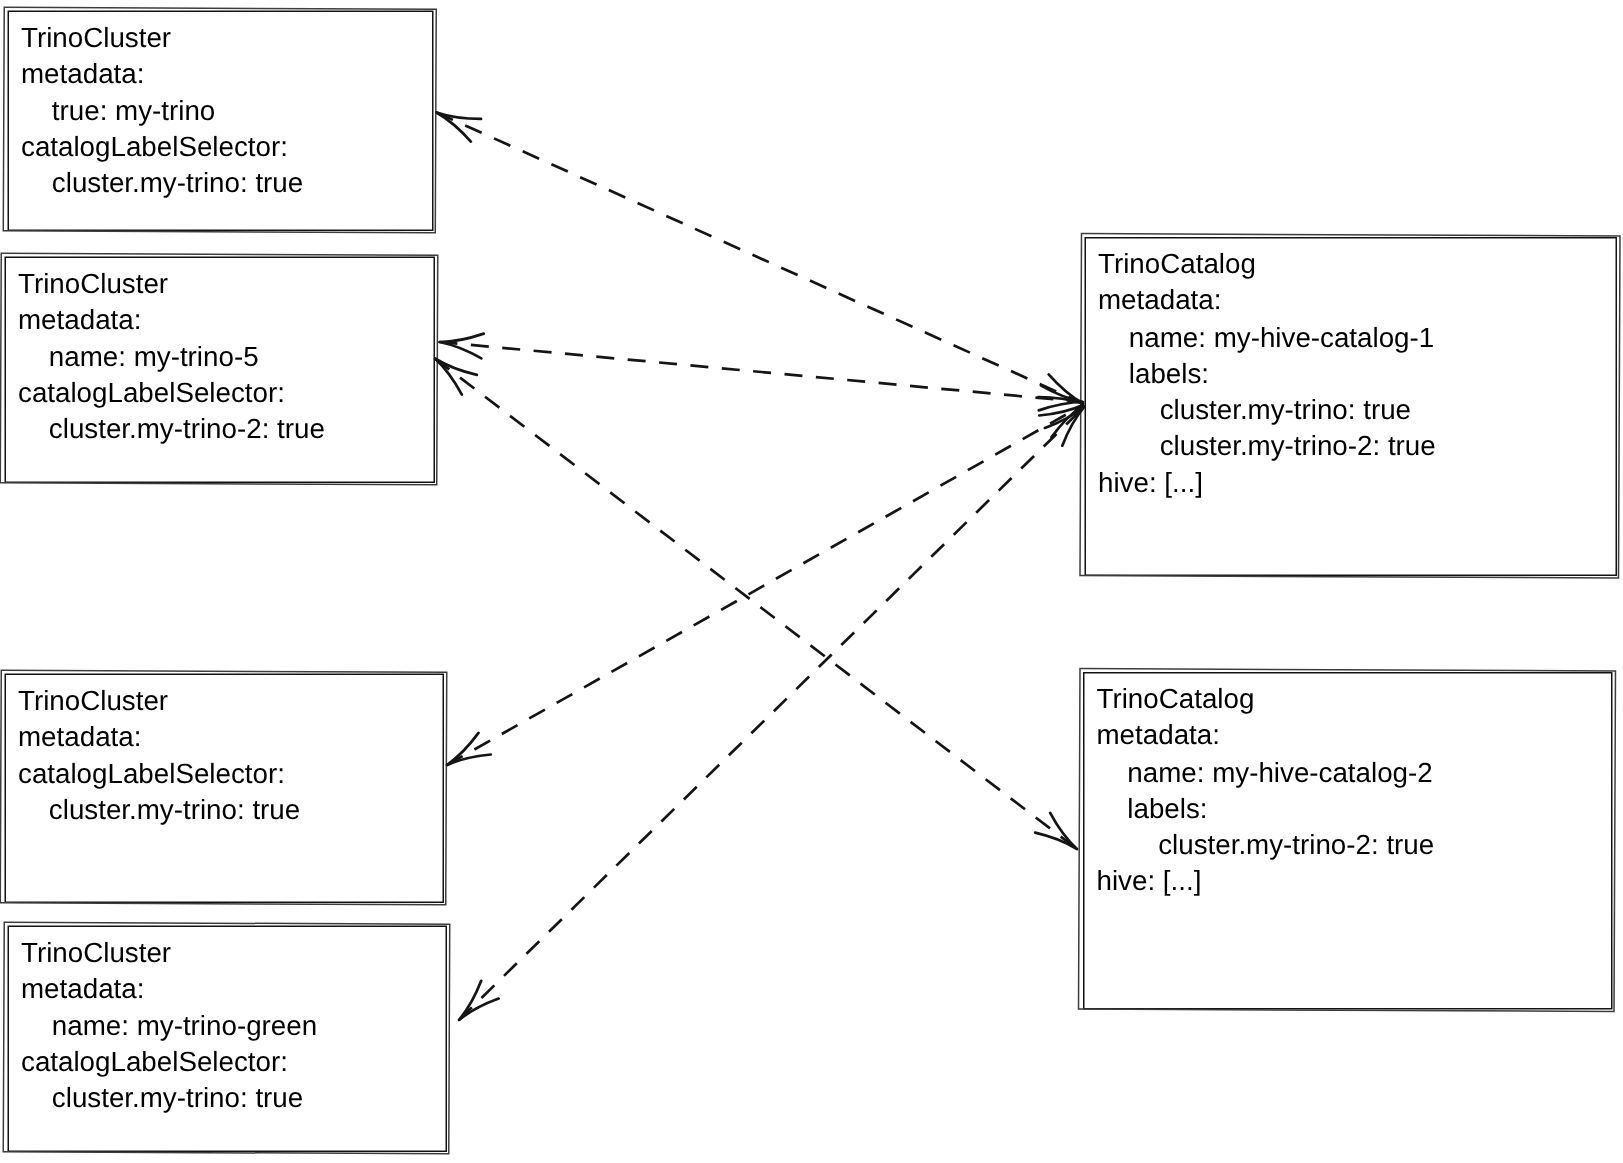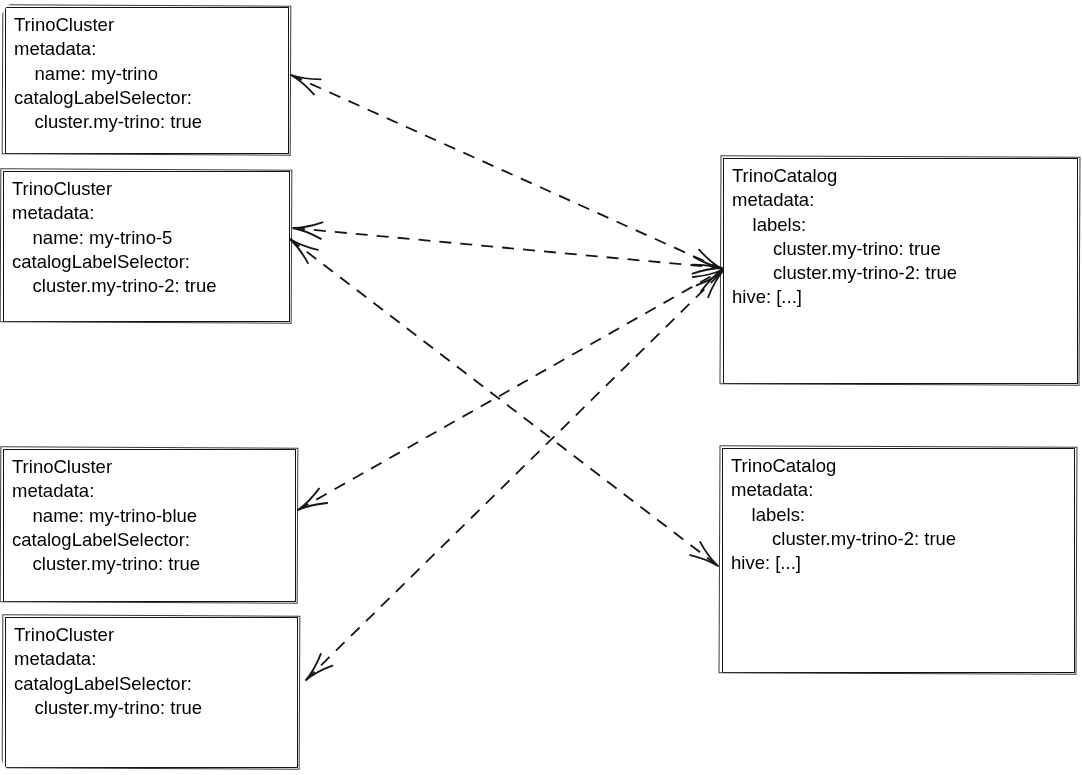--- a/index.html
+++ b/index.html
@@ -3,21 +3,20 @@
 <meta charset="utf-8">
 <style>
   html, body { margin: 0; padding: 0; background: #ffffff; }
   #canvas {
     position: relative;
     width: 1082px;
     height: 775px;
     background: #ffffff;
     font-family: "Liberation Sans", sans-serif;
     overflow: hidden;
-    border-radius: 23px;
   }
   .node {
     position: absolute;
     box-sizing: border-box;
     background: #ffffff;
     border: 1.7px solid #131313;
     padding: 5px 8px 4px 8px;
     color: #000000;
     font-size: 18.5px;
     line-height: 24.3px;
@@ -41,60 +40,62 @@
   }
 </style>
 </head>
 <body>
 
 <div id="canvas">
 
   <div class="node" style="left: 5px; top: 7px; width: 284px; height: 147px;">
     <div class="line">TrinoCluster</div>
     <div class="line">metadata:</div>
-    <div class="line">    name: my-trino</div>
+    <div class="line">    true: my-trino</div>
     <div class="line">catalogLabelSelector:</div>
     <div class="line">    cluster.my-trino: true</div>
   </div>
 
   <div class="node" style="left: 3px; top: 171px; width: 287px; height: 151px;">
     <div class="line">TrinoCluster</div>
     <div class="line">metadata:</div>
     <div class="line">    name: my-trino-5</div>
     <div class="line">catalogLabelSelector:</div>
     <div class="line">    cluster.my-trino-2: true</div>
   </div>
 
   <div class="node" style="left: 3px; top: 449px; width: 293px; height: 153px;">
     <div class="line">TrinoCluster</div>
     <div class="line">metadata:</div>
-    <div class="line">    name: my-trino-blue</div>
     <div class="line">catalogLabelSelector:</div>
     <div class="line">    cluster.my-trino: true</div>
   </div>
 
   <div class="node" style="left: 5px; top: 617px; width: 293px; height: 151px;">
     <div class="line">TrinoCluster</div>
     <div class="line">metadata:</div>
+    <div class="line">    name: my-trino-green</div>
     <div class="line">catalogLabelSelector:</div>
     <div class="line">    cluster.my-trino: true</div>
   </div>
 
   <div class="node" style="left: 723px; top: 158px; width: 355px; height: 226px;">
     <div class="line">TrinoCatalog</div>
     <div class="line">metadata:</div>
+    <div class="line">    name: my-hive-catalog-1</div>
     <div class="line">    labels:</div>
     <div class="line">        cluster.my-trino: true</div>
     <div class="line">        cluster.my-trino-2: true</div>
     <div class="line">hive: [...]</div>
   </div>
 
   <div class="node" style="left: 722px; top: 448px; width: 353px; height: 225px;">
     <div class="line">TrinoCatalog</div>
     <div class="line">metadata:</div>
+    <div class="line">    name: my-hive-catalog-2</div>
     <div class="line">    labels:</div>
     <div class="line">        cluster.my-trino-2: true</div>
     <div class="line">hive: [...]</div>
   </div>
 
   <svg id="arrows" width="1082" height="775" viewBox="0 0 1082 775" xmlns="http://www.w3.org/2000/svg">
       <g>
         <path d="M 291 75 L 722 269" stroke="#151515" stroke-width="1.8" fill="none" stroke-dasharray="12 9"></path>
         <path d="M 291.0 75.0 Q 303.8 79.3 320.7 79.3 M 291.0 75.0 Q 302.7 81.7 313.9 94.4 M 722.0 269.0 Q 709.2 264.7 692.3 264.7 M 722.0 269.0 Q 710.3 262.3 699.1 249.6 " stroke="#151515" stroke-width="1.8" stroke-linecap="round" fill="none"></path>
       </g>

